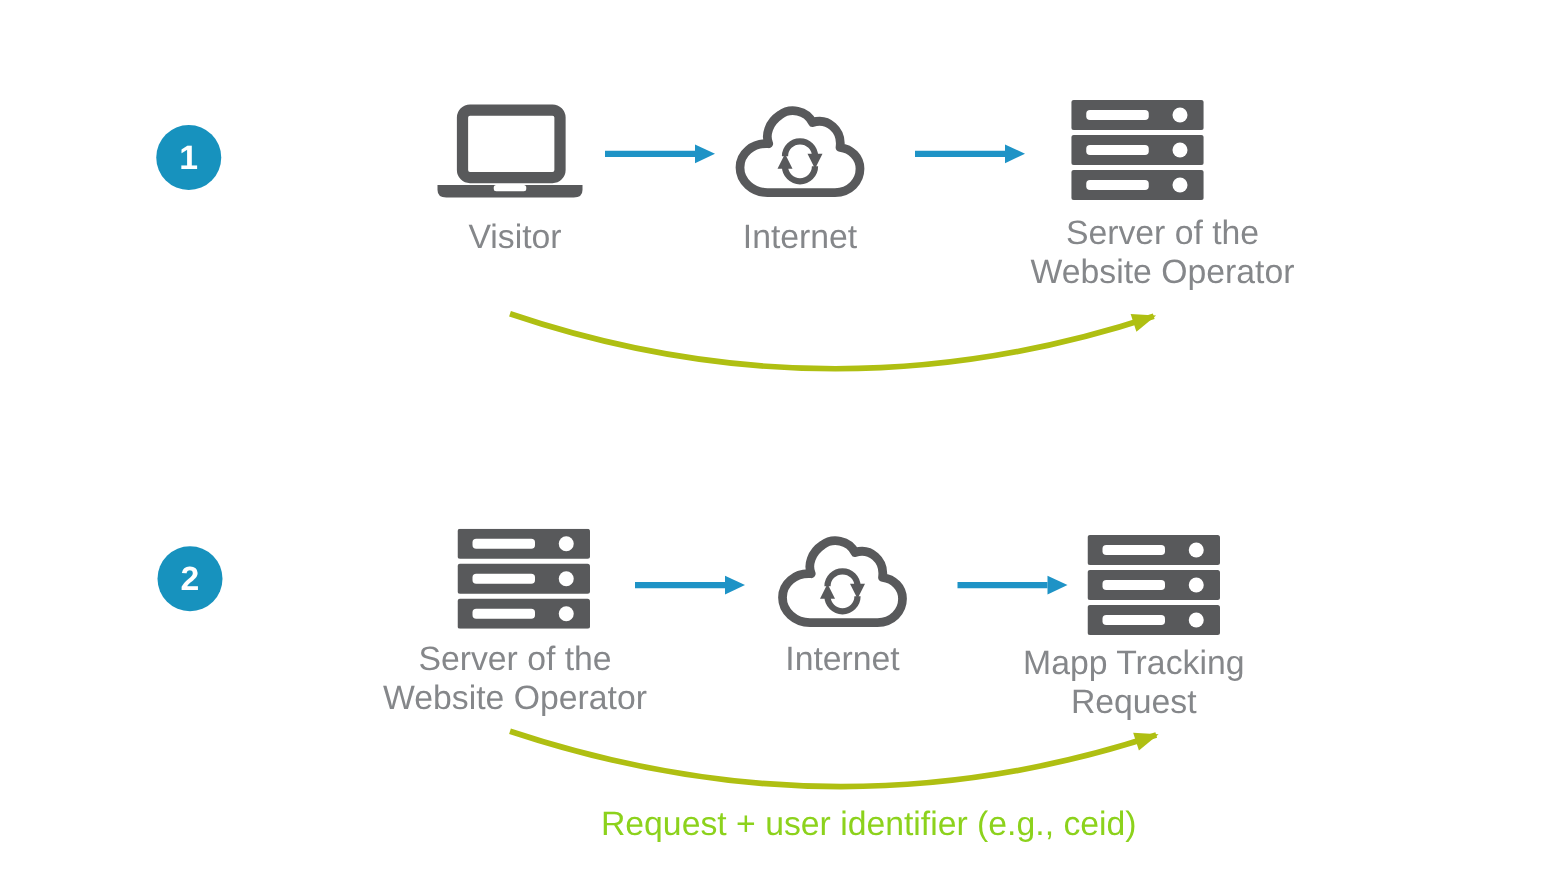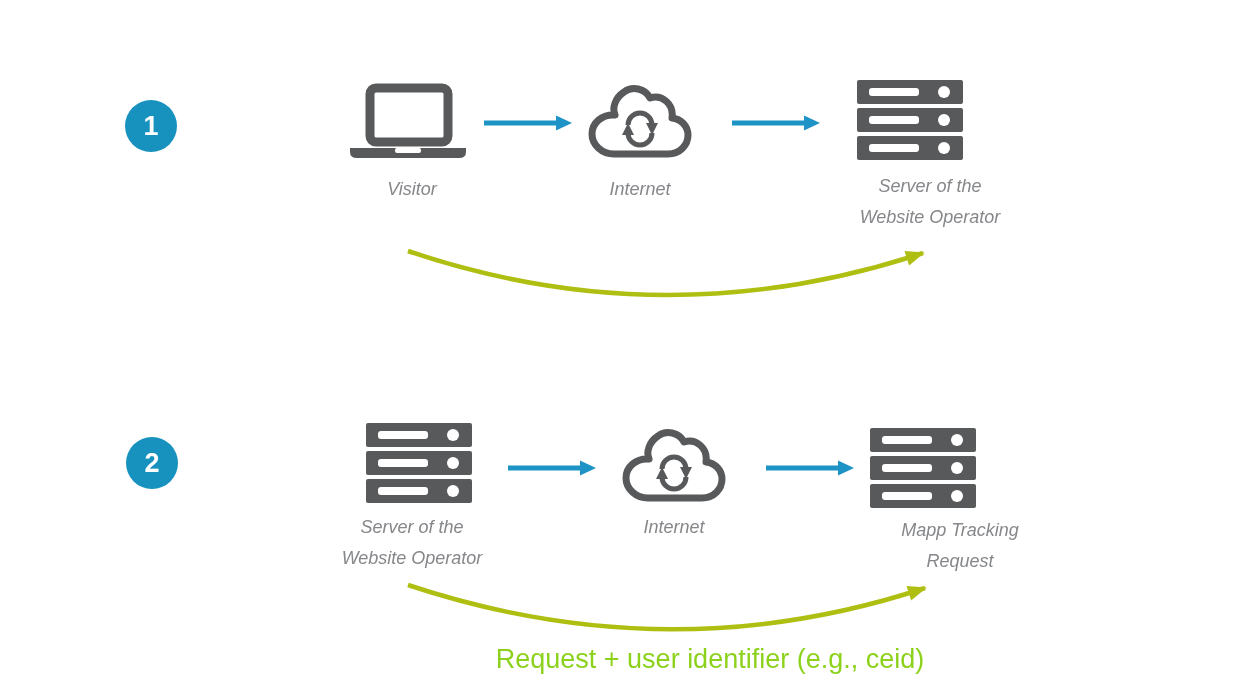--- a/index.html
+++ b/index.html
@@ -21,33 +21,32 @@
   #server-2{left:366px;top:423px;}
   #cloud-2{left:618px;top:428px;}
   #server-3{left:870px;top:428px;}
   #arrow-1a{left:482px;top:114px;}
   #arrow-1b{left:730px;top:114px;}
   #arrow-2a{left:506px;top:459px;}
   #arrow-2b{left:764px;top:459px;}
   #curve-1{left:400px;top:240px;}
   #curve-2{left:400px;top:575px;}
   .node-label{
-    position:absolute;color:#85878A;font-size:18px;line-height:31px;
+    position:absolute;color:#85878A;font-size:27px;line-height:31px;
     text-align:center;
-    font-style:italic;
   }
   .node-label span{display:block;}
   #lbl-visitor   {left:312px;top:174px;width:200px;}
   #lbl-internet-1{left:540px;top:174px;width:200px;}
   #lbl-server-1  {left:790px;top:171px;width:280px;}
   #lbl-server-2  {left:272px;top:512px;width:280px;}
   #lbl-internet-2{left:574px;top:512px;width:200px;}
-  #lbl-mapp      {left:820px;top:515px;width:280px;}
+  #lbl-mapp      {left:767px;top:515px;width:280px;}
   .flow-label{
-    position:absolute;left:435px;top:644px;width:550px;text-align:center;
+    position:absolute;left:420px;top:644px;width:550px;text-align:center;
     color:#8CD21C;font-size:27px;
   }
 </style>
 </head>
 <body>
 
 <div class="canvas">
 
   <div class="badge" id="badge-1">1</div>
   <div class="badge" id="badge-2">2</div>

